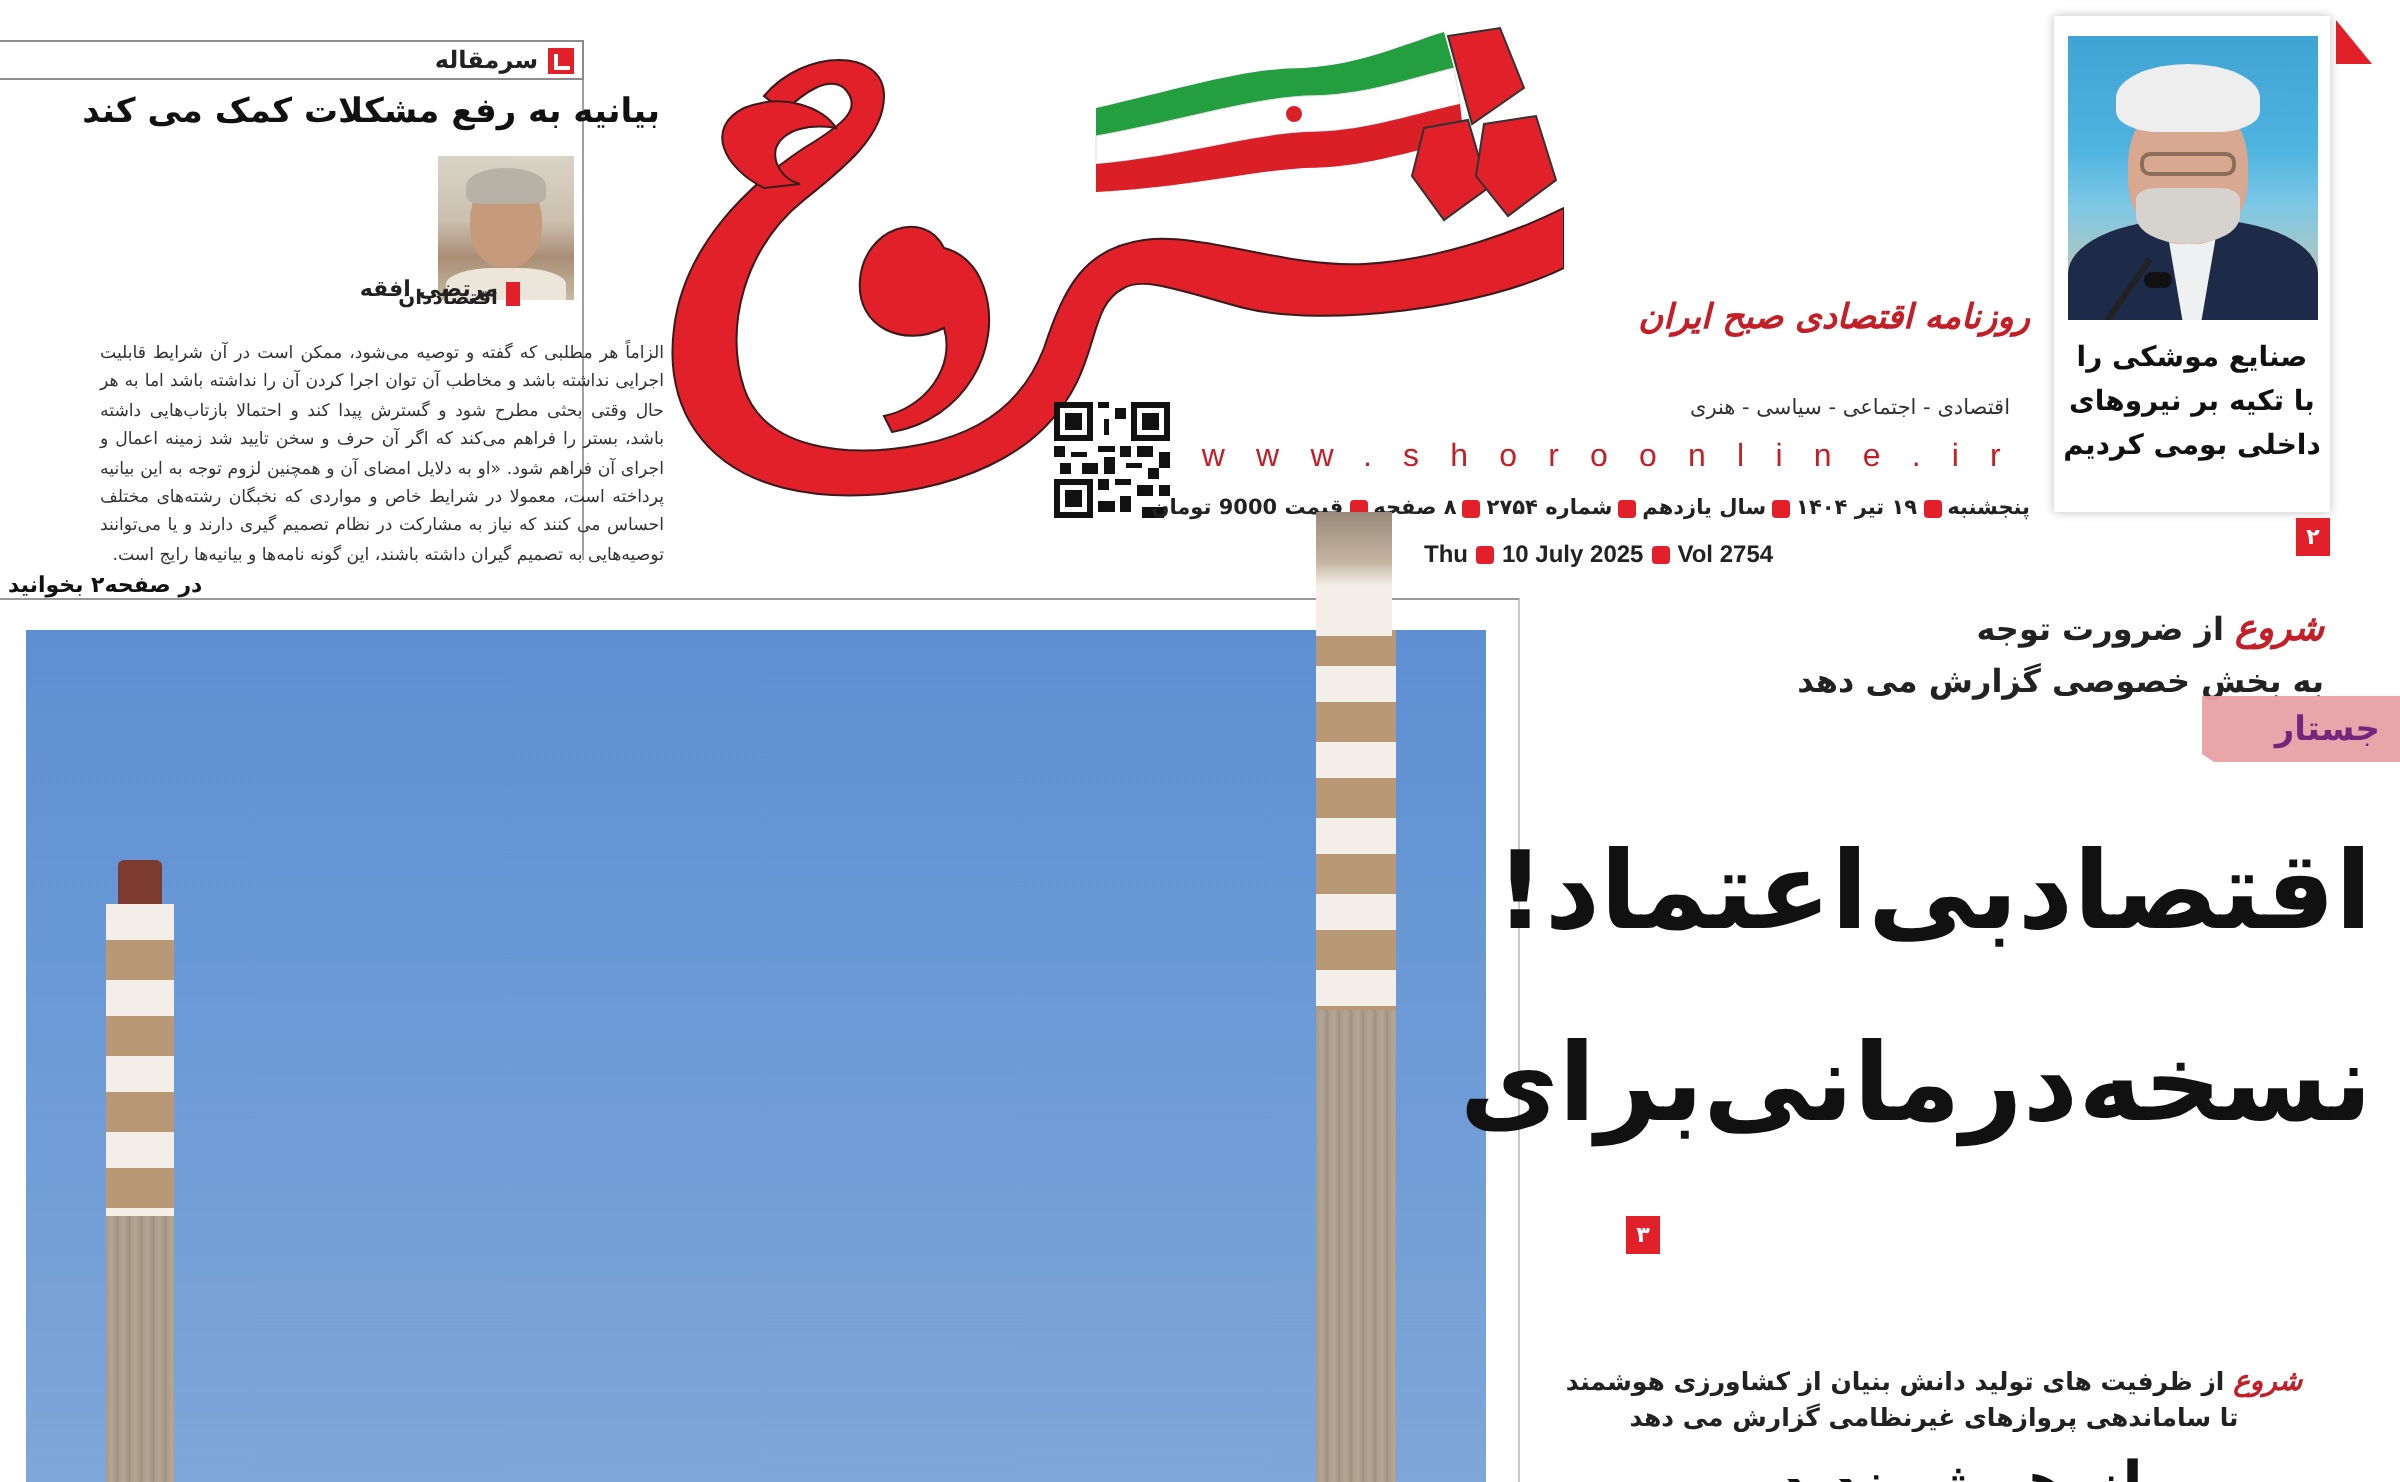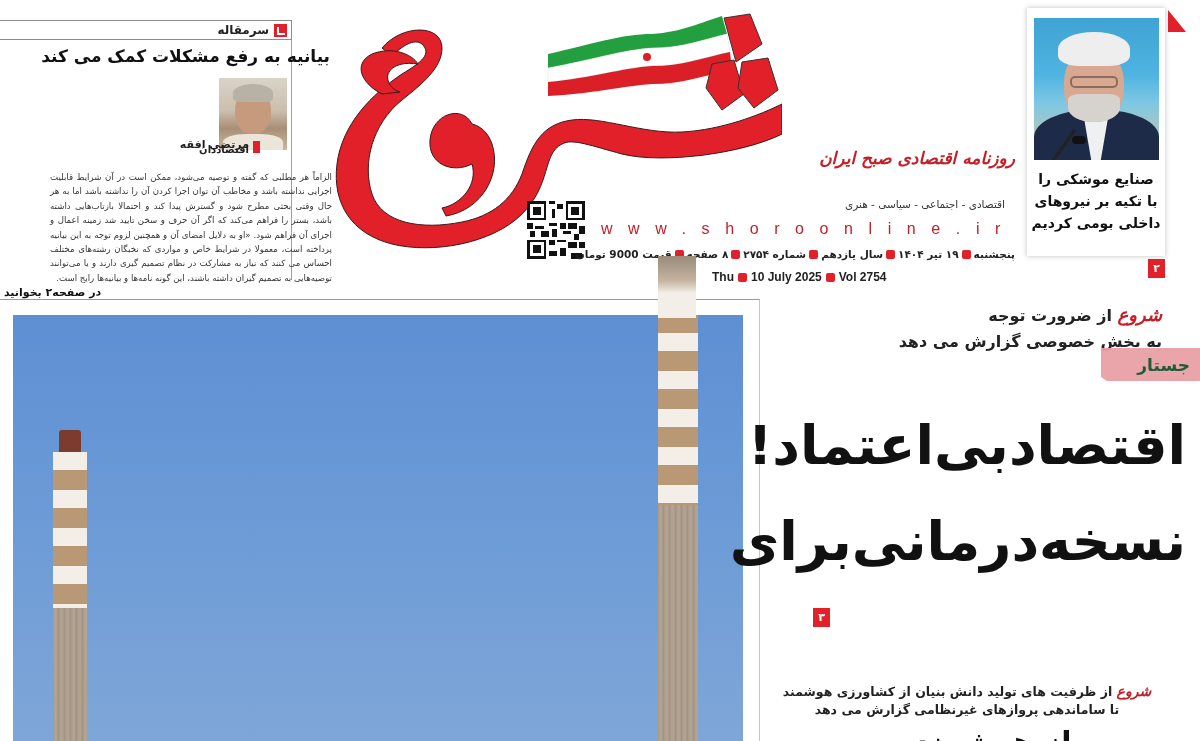--- a/index.html
+++ b/index.html
@@ -176,21 +176,21 @@
 
   
   .kicker {
     position: absolute; right: 38px; top: 302px; direction: rtl; text-align: right;
     width: 360px; font-weight: bold; font-size: 16px; line-height: 26px; color: #222;
   }
   .kicker .brand { color: #c41e26; font-family: "DejaVu Serif", serif; font-style: italic; font-size: 18px; }
   .jostar {
     position: absolute; left: 1101px; top: 348px; width: 99px; height: 33px;
     background: #e8a1a6; clip-path: polygon(0 0, 100% 0, 100% 100%, 6% 100%, 0 88%);
-    direction: rtl; color: #14532d; font-weight: bold; font-size: 17px; padding-right: 10px;
+    direction: rtl; color: #701a75; font-weight: bold; font-size: 17px; padding-right: 10px;
     display: flex; align-items: center; letter-spacing: 2px; opacity: 0.95;
   }
   .main-headline {
     position: absolute; right: 14px; top: 398px; width: 400px; direction: rtl; text-align: right;
     font-weight: bold; font-size: 54px; line-height: 96px; color: #111; letter-spacing: -1px;
   }
   .second-kicker {
     position: absolute; right: 38px; top: 682px; width: 390px; direction: rtl; text-align: center;
     font-weight: bold; font-size: 12.5px; line-height: 18px; color: #222;
   }

